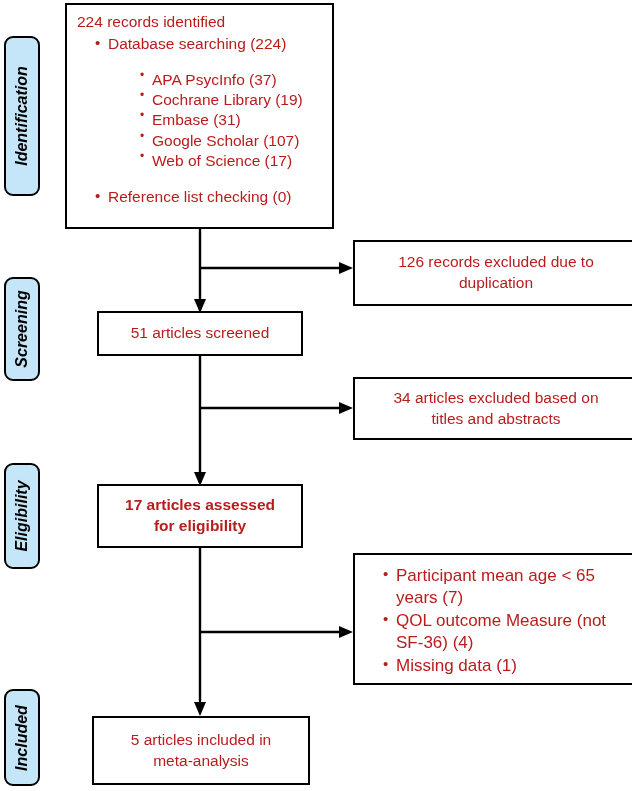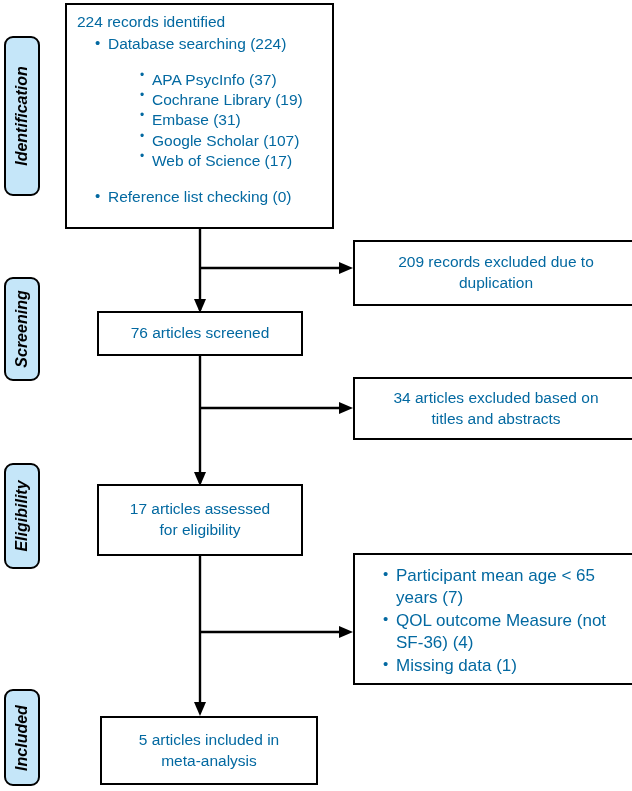--- a/index.html
+++ b/index.html
@@ -40,21 +40,21 @@
     color: #000000;
     line-height: 1;
   }
 
   
   .flow-box {
     position: absolute;
     box-sizing: border-box;
     background: #ffffff;
     border: 2.5px solid #000000;
-    color: #0369a1;
+    color: #b91c1c;
   }
   .flow-box.center-text {
     display: flex;
     align-items: center;
     justify-content: center;
     text-align: center;
   }
   .box-title {
     font-size: 15.5px;
     line-height: 1.34;
@@ -194,53 +194,53 @@
             <li>Web of Science (17)</li>
           </ul>
         </li>
         <li style="margin-top:1px;">Reference list checking (0)</li>
       </ul>
     </div>
   </div>
 
   <div class="flow-box center-text" style="left:353px; top:240px; width:286px; height:66px;">
     <div class="box-title">
-      <span>209 records excluded due to</span><br>
+      <span>126 records excluded due to</span><br>
       <span>duplication</span>
     </div>
   </div>
 
   <div class="flow-box center-text" style="left:97px; top:311px; width:206px; height:45px;">
-    <div class="box-title">76 articles screened</div>
+    <div class="box-title">51 articles screened</div>
   </div>
 
   <div class="flow-box center-text" style="left:353px; top:377px; width:286px; height:63px;">
     <div class="box-title">
       <span>34 articles excluded based on</span><br>
       <span>titles and abstracts</span>
     </div>
   </div>
 
-  <div class="flow-box center-text" style="left:97px; top:484px; width:206px; height:72px;">
+  <div class="flow-box center-text" style="left:97px; top:484px; width:206px; height:64px;font-weight:bold;">
     <div class="box-title">
       <span>17 articles assessed</span><br>
       <span>for eligibility</span>
     </div>
   </div>
 
   <div class="flow-box" style="left:353px; top:553px; width:286px; height:132px;">
     <div class="box-body" style="padding:8px 8px 4px 12px;">
       <ul class="removed">
         <li>Participant mean age &lt; 65 years (7)</li>
         <li>QOL outcome Measure (not SF-36) (4)</li>
         <li>Missing data (1)</li>
       </ul>
     </div>
   </div>
 
-  <div class="flow-box center-text" style="left:100px; top:716px; width:218px; height:69px;">
+  <div class="flow-box center-text" style="left:92px; top:716px; width:218px; height:69px;">
     <div class="box-title">
       <span>5 articles included in</span><br>
       <span>meta-analysis</span>
     </div>
   </div>
 
 </div>
 
 </body></html>

